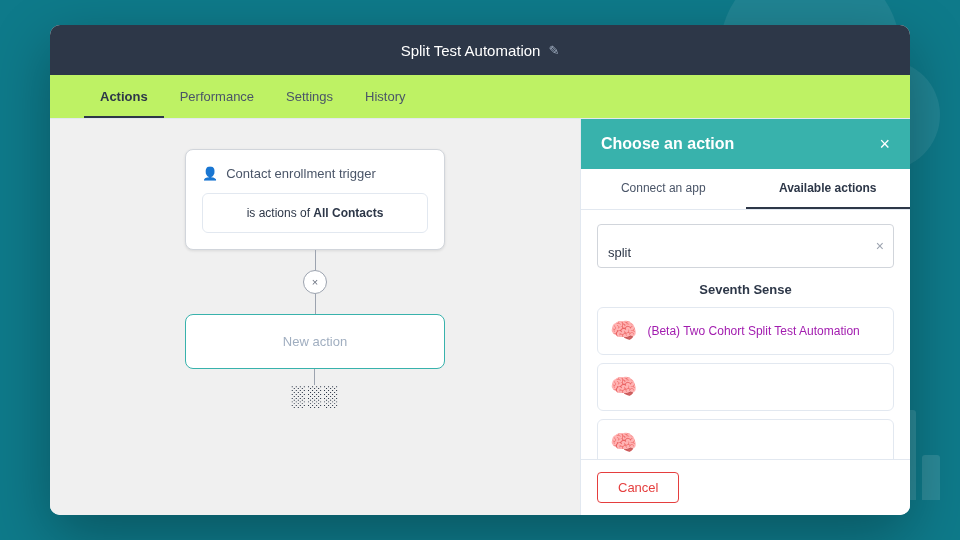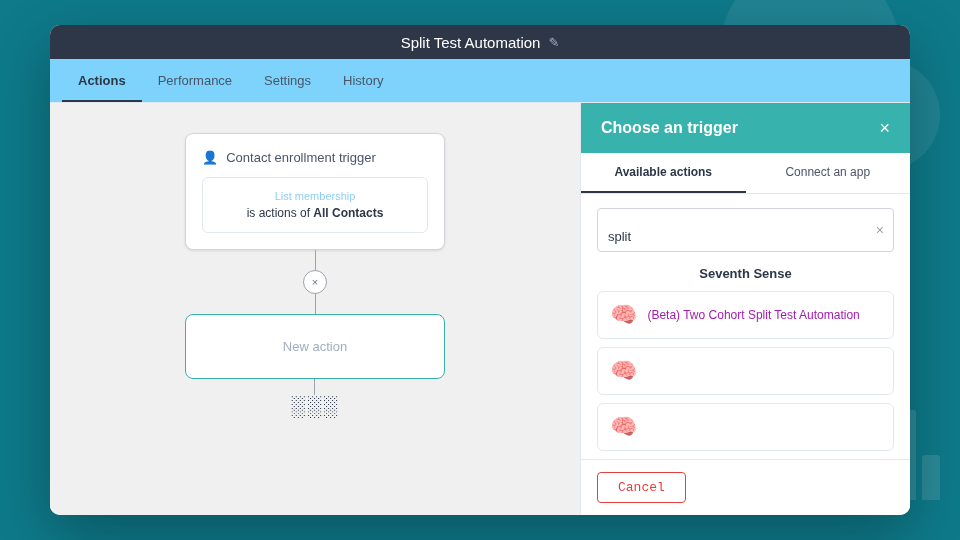--- a/index.html
+++ b/index.html
@@ -49,21 +49,21 @@
       overflow: hidden;
       display: flex;
       flex-direction: column;
       box-shadow: 0 20px 60px rgba(0,0,0,0.3);
       position: relative;
     }
 
     
     .header {
       background: #2d3748;
-      height: 34px;
+      height: 50px;
       display: flex;
       align-items: center;
       justify-content: center;
       flex-shrink: 0;
       position: relative;
     }
     .header-title {
       color: white;
       font-size: 15px;
       font-weight: 500;
@@ -72,25 +72,25 @@
       gap: 8px;
     }
     .edit-icon {
       color: #a0aec0;
       font-size: 13px;
       cursor: pointer;
     }
 
     
     .tabs {
-      background: #7dd3fc;
+      background: #bef264;
       display: flex;
       border-bottom: 1px solid #e2e8f0;
       flex-shrink: 0;
-      padding: 0 12px;
+      padding: 0 34px;
       height: 44px;
     }
     .tab {
       padding: 0 16px;
       height: 100%;
       display: flex;
       align-items: center;
       font-size: 13px;
       color: #4a5568;
       cursor: pointer;
@@ -195,21 +195,21 @@
       font-size: 11px;
       color: #6b7280;
       cursor: pointer;
     }
 
     
     .new-action-block {
       border: 1.5px solid #38b2ac;
       border-radius: 8px;
       width: 260px;
-      height: 65px;
+      height: 55px;
       display: flex;
       align-items: center;
       justify-content: center;
       background: white;
       cursor: pointer;
     }
     .new-action-text {
       color: #a0aec0;
       font-size: 13px;
     }
@@ -351,21 +351,20 @@
     }
     .cancel-btn {
       border: 1px solid #e53e3e;
       color: #e53e3e;
       background: white;
       border-radius: 4px;
       padding: 7px 20px;
       font-size: 13px;
       cursor: pointer;
       font-weight: 500;
-      font-family: Liberation Mono, monospace;
     }
   </style>
 </head>
 <body>
 
 <div class="bg-decor">
   <div class="bg-circle" style="width:180px;height:180px;top:-40px;right:60px;"></div>
   <div class="bg-circle" style="width:110px;height:110px;top:60px;right:20px;"></div>
   <div class="bg-circle" style="width:140px;height:140px;top:180px;right:90px;opacity:0.05;"></div>
   <div class="bg-bars">
@@ -402,21 +401,20 @@
   <div class="content-area">
 
     <div class="canvas-panel">
 
       <div class="trigger-block">
         <div class="trigger-header">
           <span class="trigger-icon">👤</span>
           <span>Contact enrollment trigger</span>
         </div>
         <div class="trigger-inner">
-          <div class="trigger-label">List membership</div>
           <div class="trigger-value">
             <span>is actions of </span><strong>All Contacts</strong>
           </div>
         </div>
       </div>
 
       <div class="connector">
         <div class="connector-line"></div>
         <div class="connector-x">
           <span>×</span>
@@ -429,30 +427,30 @@
       </div>
 
       <div class="bottom-connector">
         <div class="connector-line" style="height:16px;"></div>
         <div class="dots-icon">░░░</div>
       </div>
     </div>
 
     <div class="action-panel">
       <div class="action-panel-header">
-        <span class="action-panel-title">Choose an trigger</span>
+        <span class="action-panel-title">Choose an action</span>
         <span class="close-btn">×</span>
       </div>
 
       <div class="action-tabs">
+        <div class="action-tab">
+          <span>Connect an app</span>
+        </div>
         <div class="action-tab active">
           <span>Available actions</span>
-        </div>
-        <div class="action-tab">
-          <span>Connect an app</span>
         </div>
       </div>
 
       <div class="search-wrapper">
         <div class="search-container">
           <input class="search-box" type="text" value="split" style="">
           <span class="search-clear">×</span>
         </div>
       </div>
 

